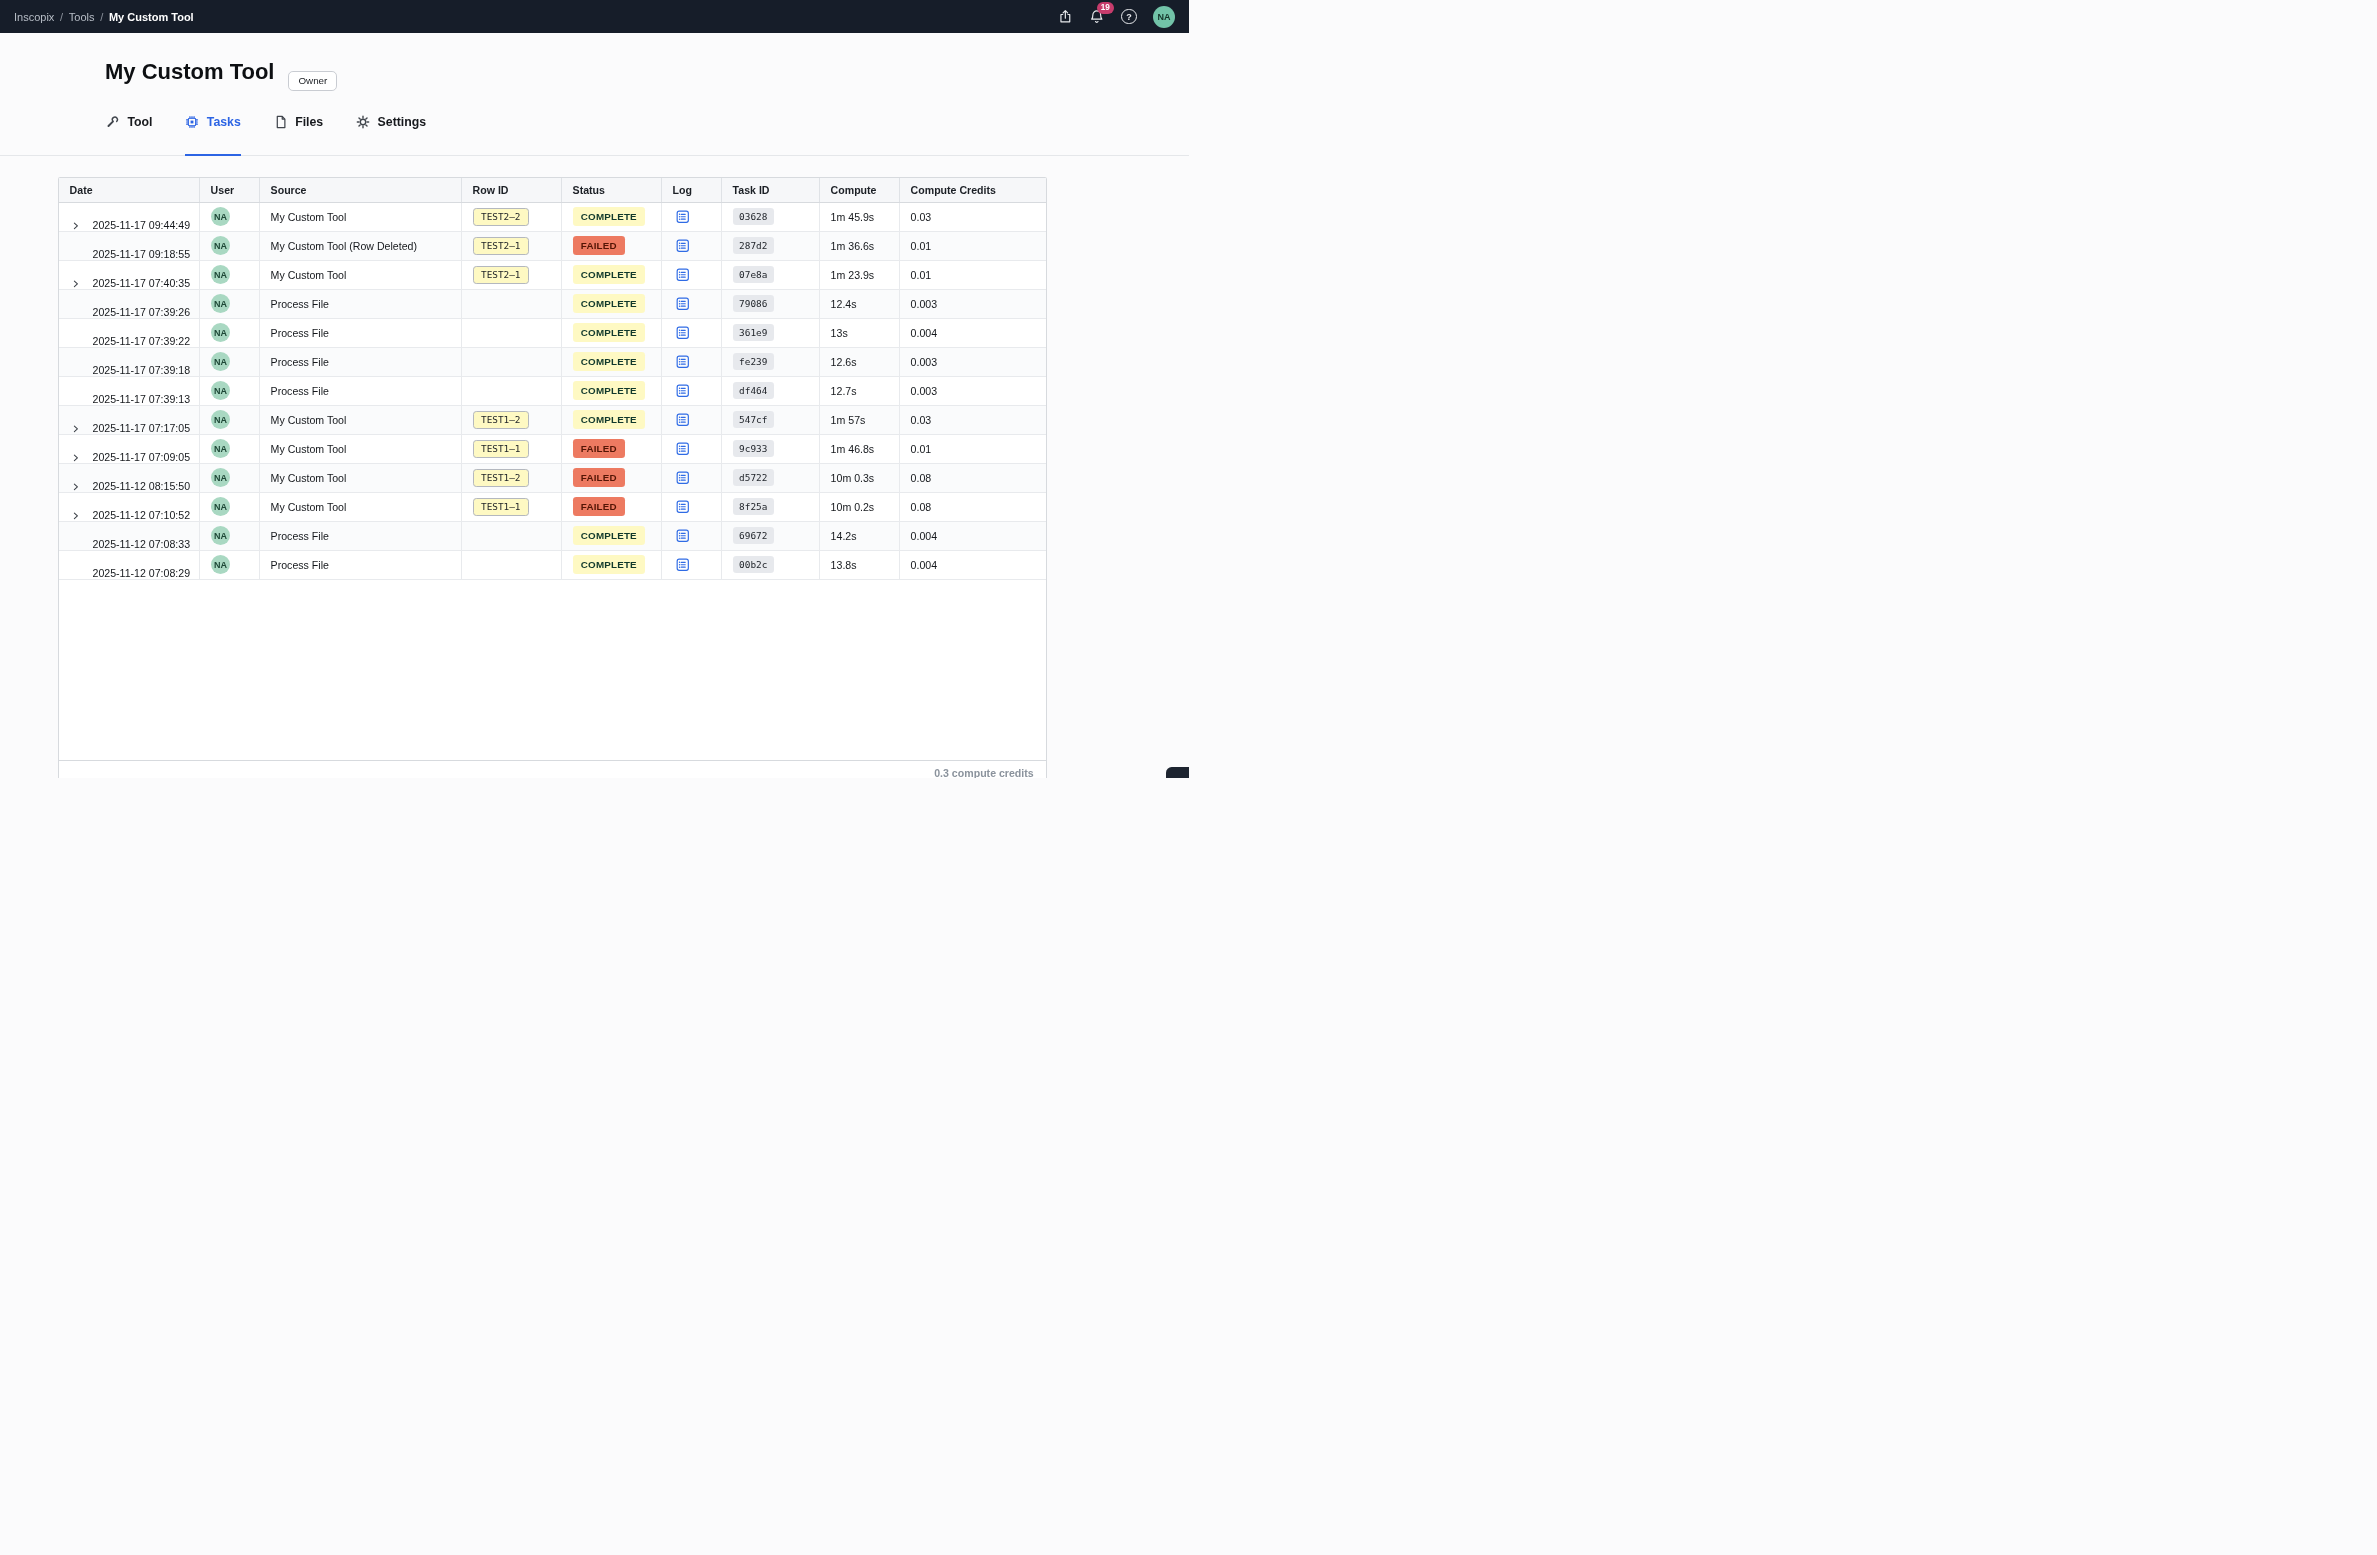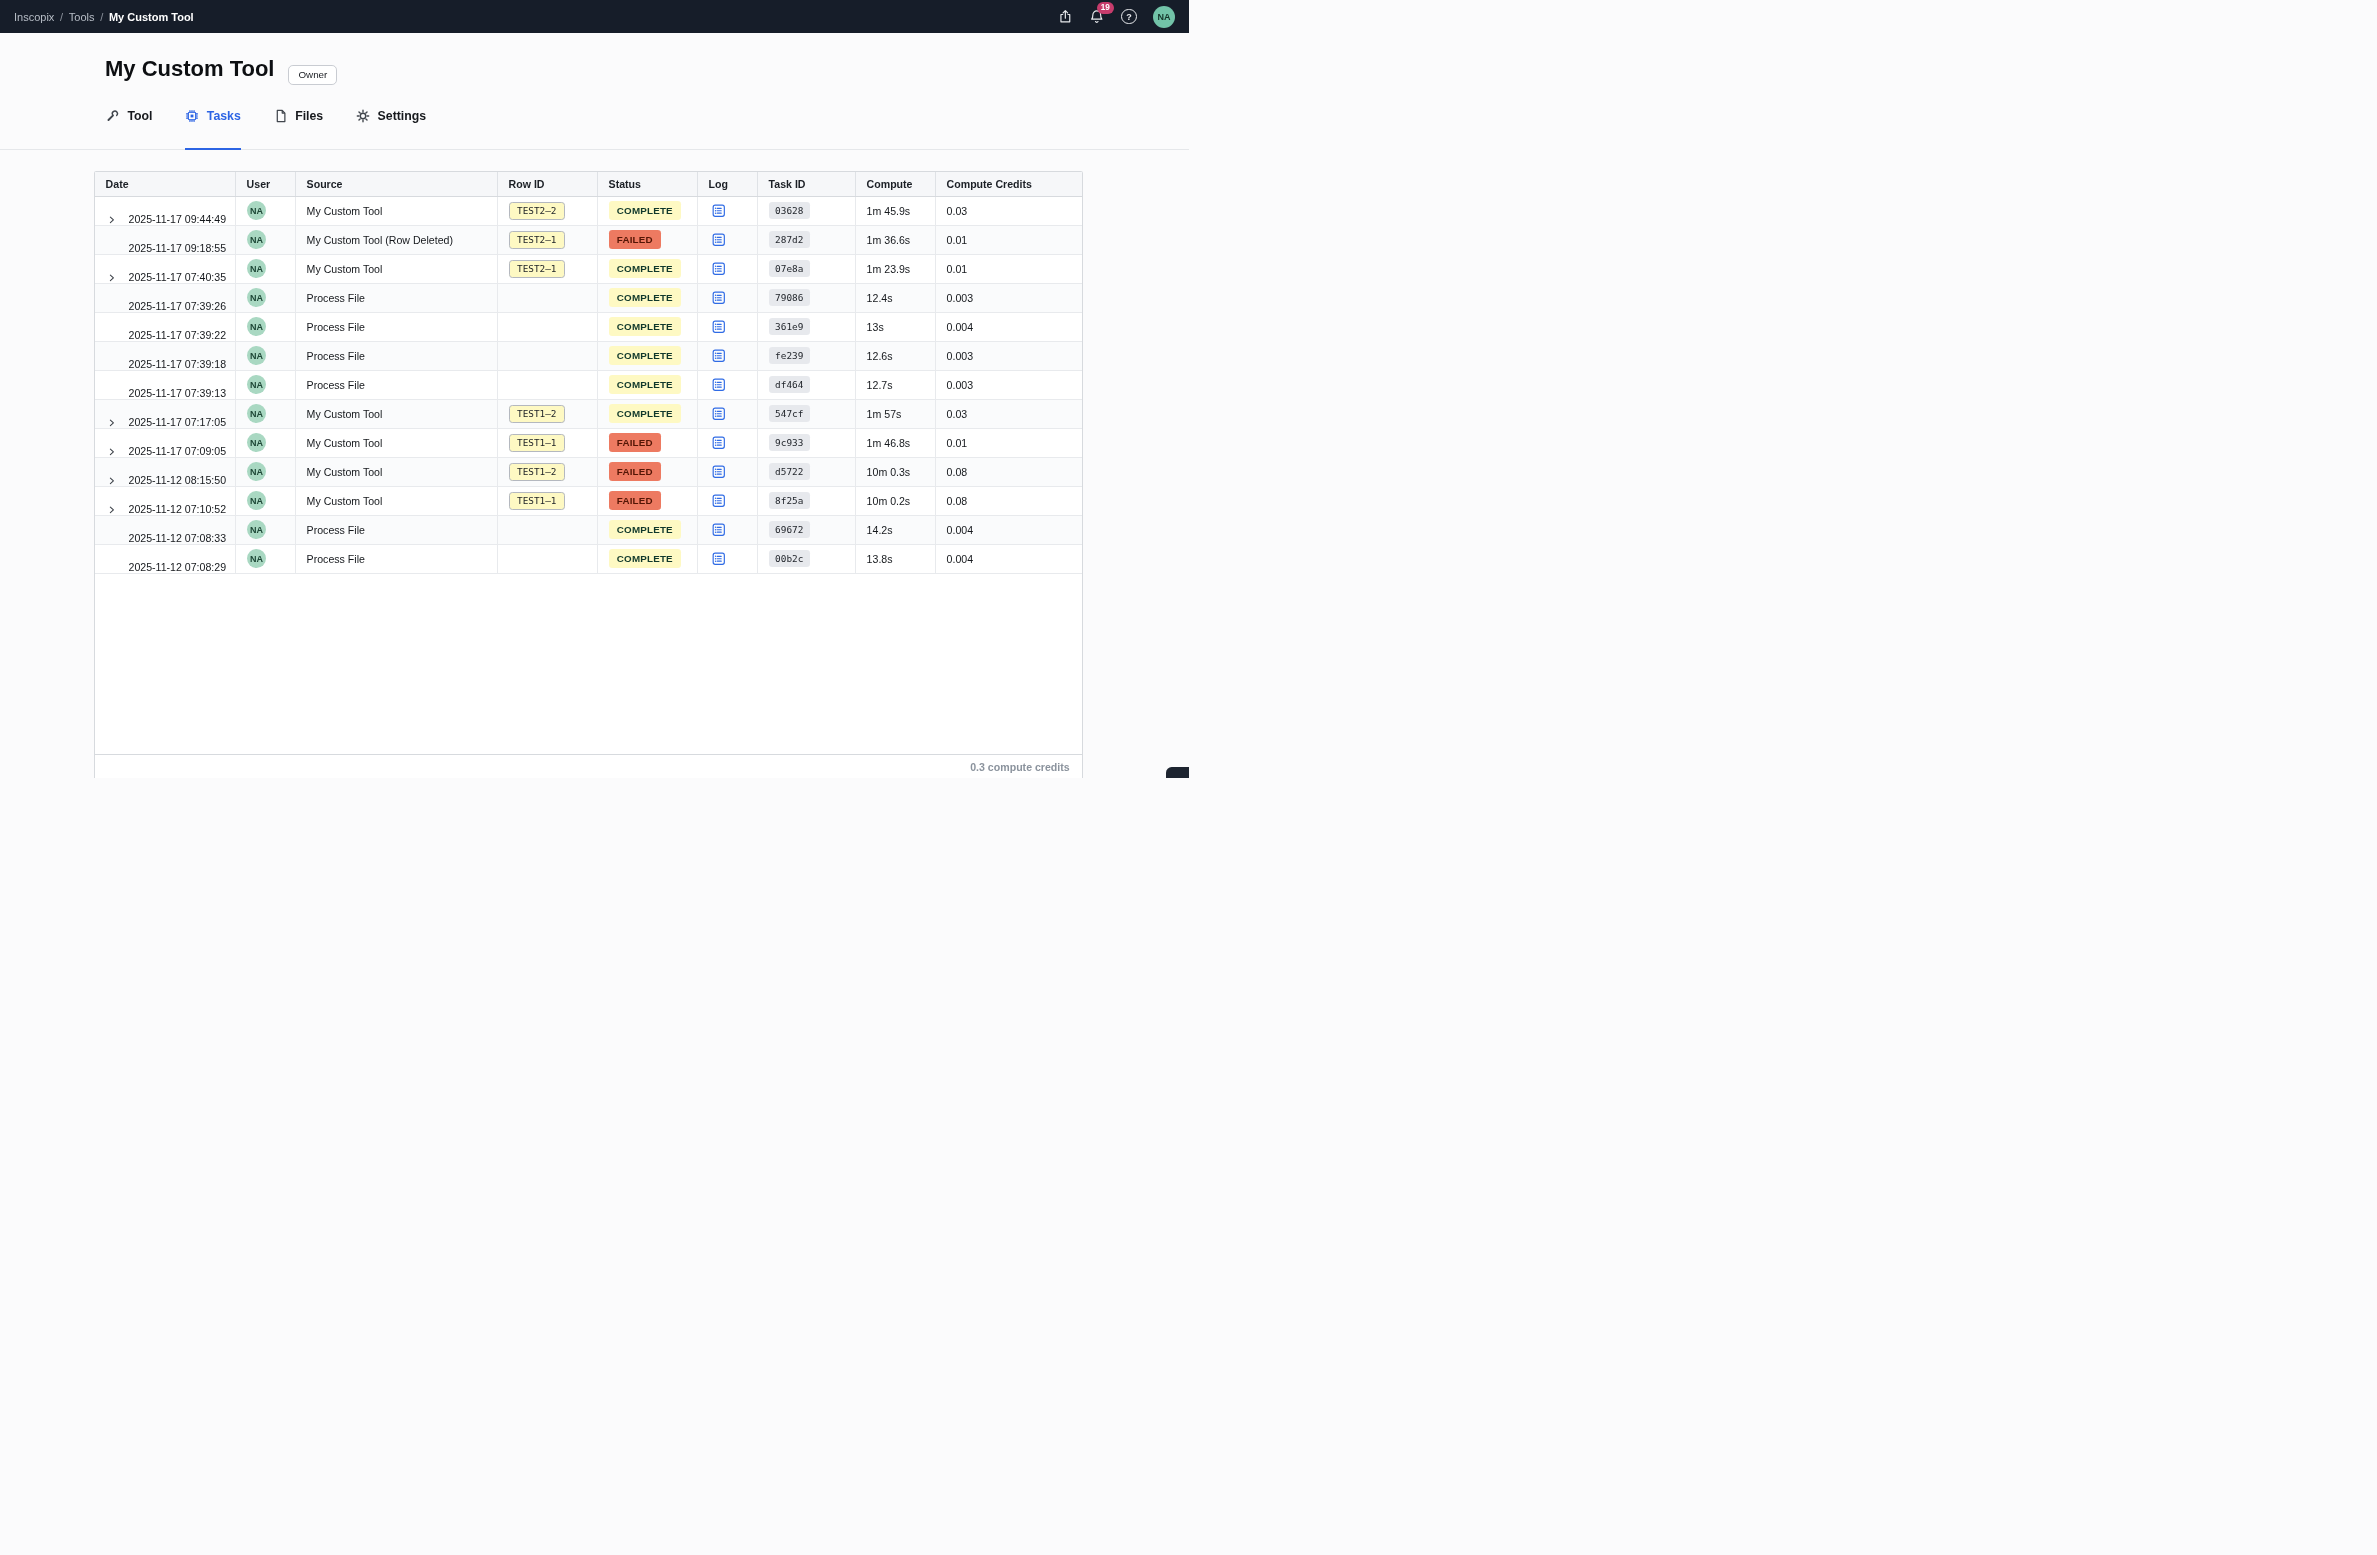--- a/index.html
+++ b/index.html
@@ -36,40 +36,40 @@
   .avatar-top {
     width:22px; height:22px; border-radius:50%; background:#72c3a8; color:#143429;
     display:flex; align-items:center; justify-content:center; font-size:9px; font-weight:700;
   }
 
   
   .title-row { margin:21px 0 0 105px; display:flex; align-items:center; gap:14px; }
   .page-title { font-size:22px; font-weight:700; color:#0d0f12; line-height:28px; }
   .owner-pill {
     font-size:9.8px; color:#1b1e23; border:0.8px solid #c9ccd2; background:#fff;
-    border-radius:4.9px; padding:3.3px 9px; margin-top:11px;
+    border-radius:4.9px; padding:3.3px 9px; margin-top:17px;
   }
 
   
   .tabs {
     margin-top:24.5px; padding-left:106px; display:flex; gap:33px; align-items:flex-end;
     border-bottom:0.8px solid #e5e7ea; width:100%;
   }
   .tab {
     display:flex; align-items:center; gap:7.4px; font-size:12.3px; font-weight:700;
     color:#17191d; padding-bottom:25px; cursor:pointer;
     border-bottom:2.5px solid transparent; margin-bottom:-1.6px;
   }
   .tab .ticon { color:#41464d; display:flex; }
   .tab.active { color:#2c64e4; border-bottom-color:#2c64e4; }
   .tab.active .ticon { color:#2c64e4; }
 
   
   .table-card {
-    margin:21px 0 0 94px; width:989px; height:609px;
+    margin:21px 0 0 58px; width:989px; height:609px;
     border:0.8px solid #d7dade; background:#fff; border-radius:1.6px;
     display:flex; flex-direction:column;
   }
   .grid-row { display:grid; grid-template-columns:140px 60px 202px 100px 100px 60px 98px 80px 1fr; }
   .thead {
     background:#f6f7f9; border-bottom:0.8px solid #d7dade; height:25px; flex:0 0 25px;
   }
   .th {
     display:flex; align-items:center; padding-left:10.6px; font-size:10.6px; font-weight:700;
     color:#1b1f25; height:100%;

